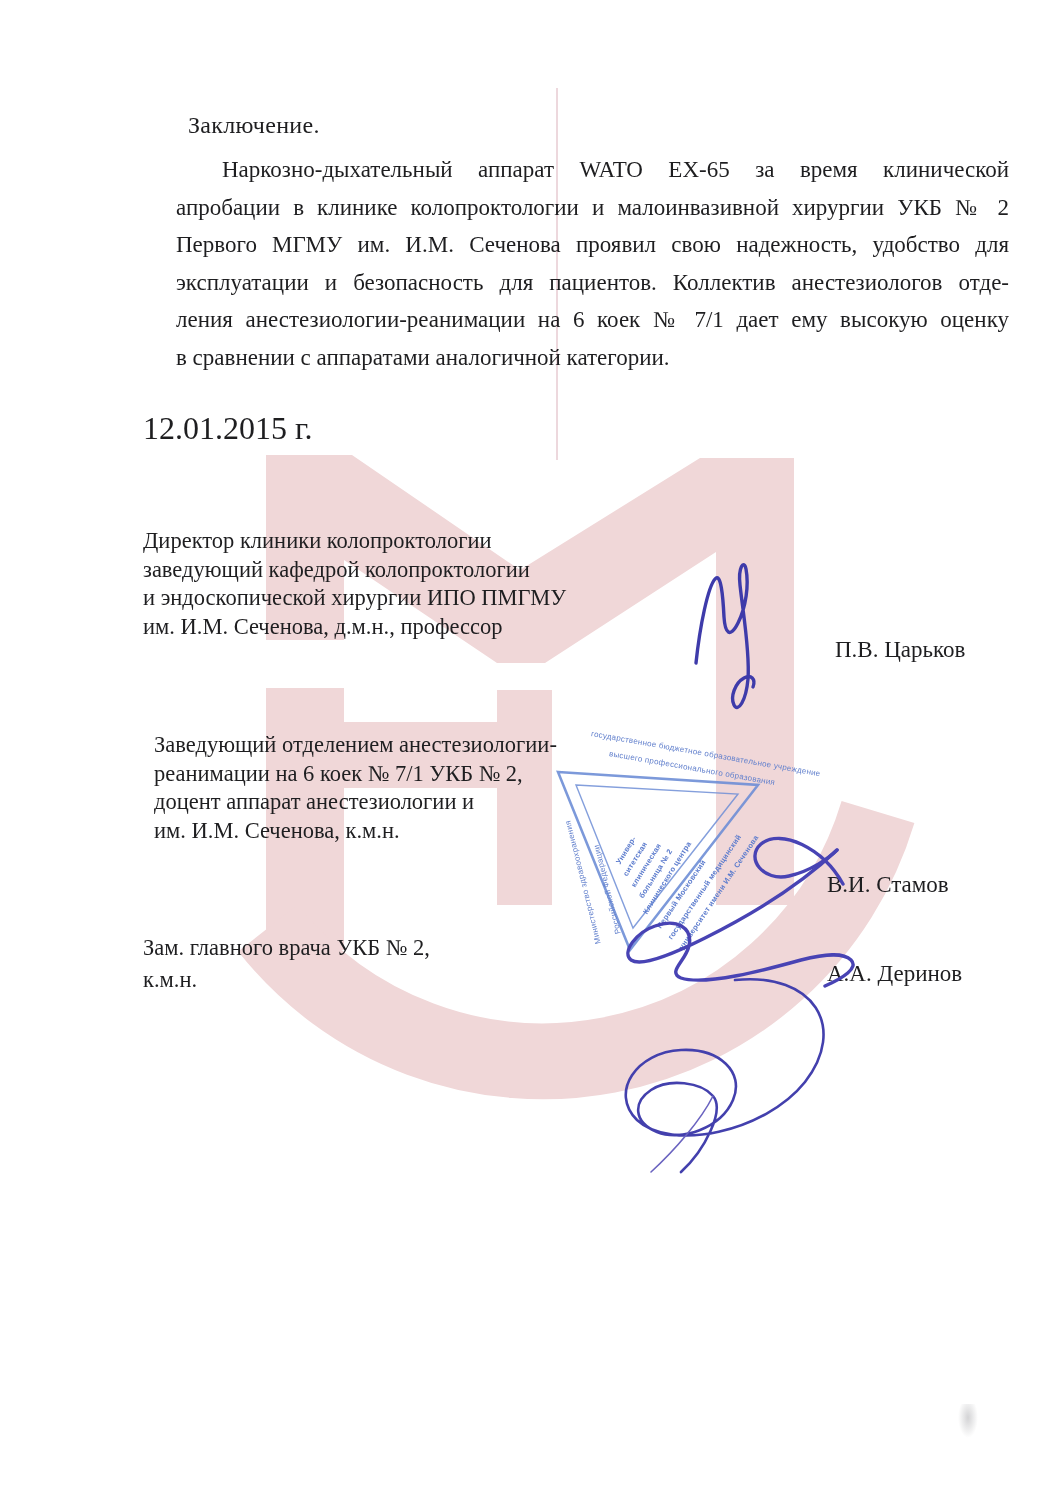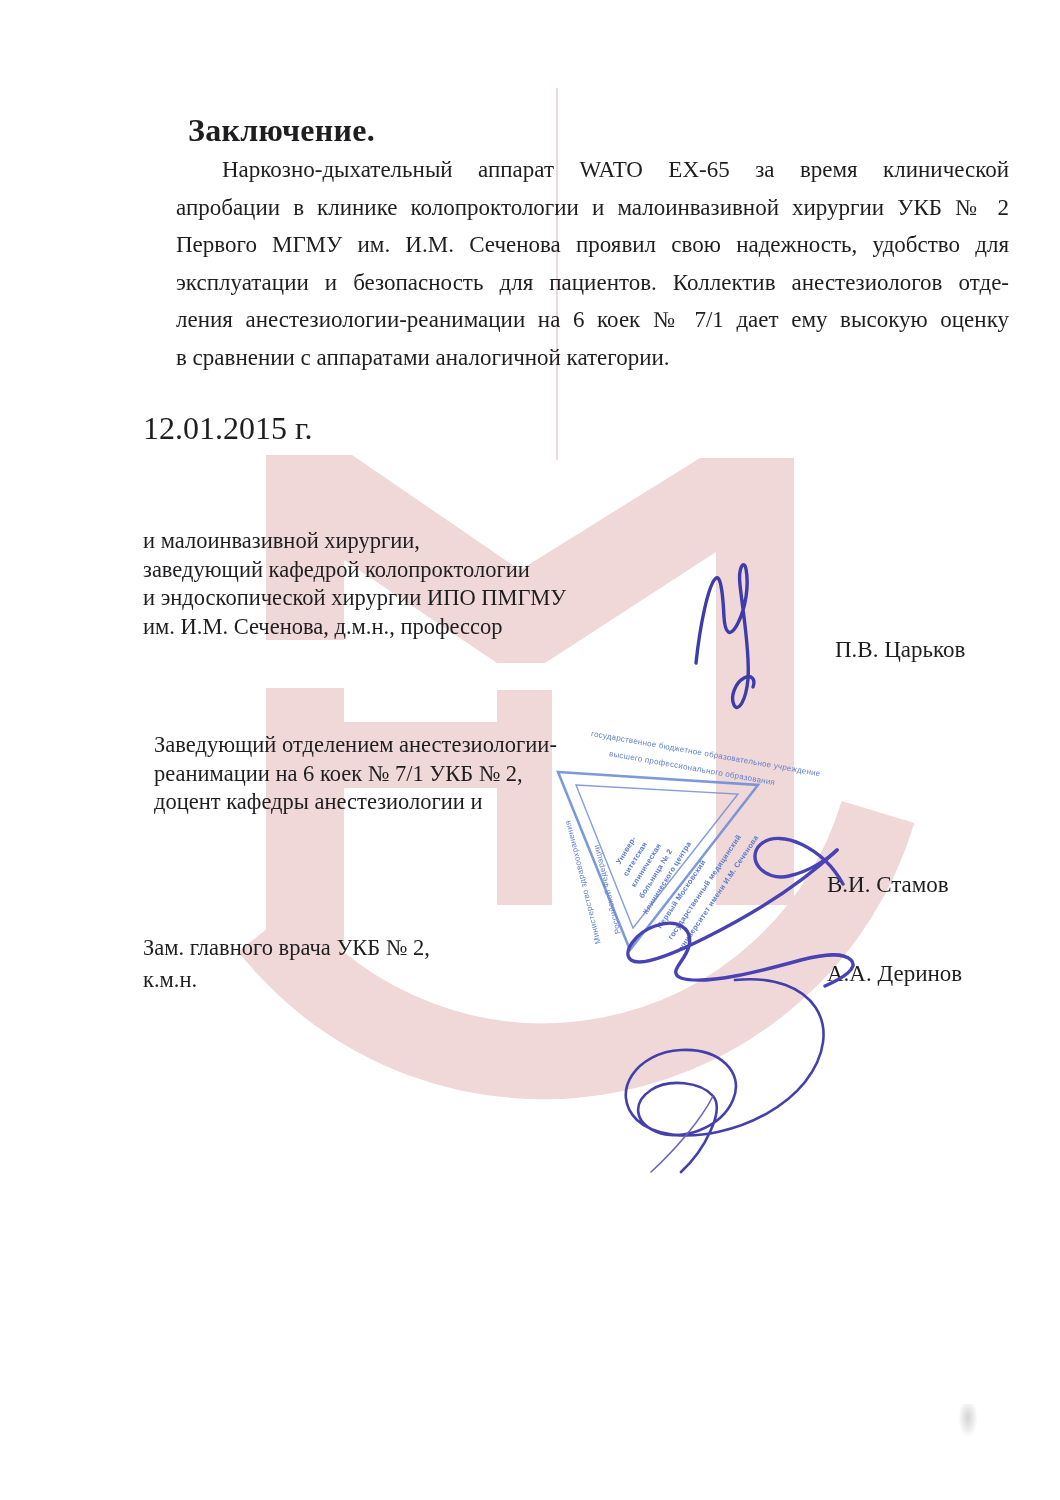--- a/index.html
+++ b/index.html
@@ -14,21 +14,21 @@
   .crease{
     position:absolute;left:556px;top:88px;width:2px;height:372px;
     background:rgba(216,168,180,.45);z-index:1;
   }
   .corner-mark{
     position:absolute;left:958px;top:1404px;width:20px;height:34px;z-index:1;
     background:radial-gradient(ellipse at 50% 40%,rgba(130,130,135,.35),rgba(130,130,135,0) 70%);
   }
   
   .txt{position:absolute;z-index:2;}
-  .heading{left:188px;top:112px;font-size:32px;font-weight:bold;letter-spacing:.3px;}
+  .heading{left:188px;top:112px;font-size:24px;font-weight:normal;letter-spacing:.3px;}
   .para{left:143px;top:151px;width:833px;font-size:23px;margin-left:33px;}
   .pline{line-height:37.6px;text-align:justify;text-align-last:justify;white-space:normal;}
   .pline.first{text-indent:46px;}
   .pline.last{text-align:left;text-align-last:left;}
   .date{left:143px;top:410px;font-size:32px;}
   .sig-block{font-size:22.5px;line-height:28.7px;}
   .sig-name{font-size:23px;}
   .b1{left:143px;top:527px;}  .n1{left:835px;top:637px;}
   .b2{left:154px;top:731px;}  .n2{left:827px;top:872px;}
   .b3{left:143px;top:932px;line-height:32px;}  .n3{left:827px;top:961px;}
@@ -75,31 +75,32 @@
     <div class="pline">апробации в клинике колопроктологии и малоинвазивной хирургии УКБ № 2</div>
     <div class="pline">Первого МГМУ им. И.М. Сеченова проявил свою надежность, удобство для</div>
     <div class="pline">эксплуатации и безопасность для пациентов. Коллектив анестезиологов отде-</div>
     <div class="pline">ления анестезиологии-реанимации на 6 коек № 7/1 дает ему высокую оценку</div>
     <div class="pline last">в сравнении с аппаратами аналогичной категории.</div>
   </div>
 
   <div class="txt date">12.01.2015 г.</div>
 
   <div class="txt sig-block b1">
-    <div>и малоинвазивной хирургии,</div>
+    <div>Директор клиники колопроктологии</div>
     <div>заведующий кафедрой колопроктологии</div>
     <div>и эндоскопической хирургии ИПО ПМГМУ</div>
     <div>им. И.М. Сеченова, д.м.н., профессор</div>
   </div>
   <div class="txt sig-name n1">П.В. Царьков</div>
 
   <div class="txt sig-block b2">
     <div>Заведующий отделением анестезиологии-</div>
     <div>реанимации на 6 коек № 7/1  УКБ № 2,</div>
-    <div>доцент кафедры анестезиологии и</div>
+    <div>доцент аппарат анестезиологии и</div>
+    <div>им. И.М. Сеченова, к.м.н.</div>
   </div>
   <div class="txt sig-name n2">В.И. Стамов</div>
 
   <div class="txt sig-block b3">
     <div>Зам. главного врача УКБ № 2,</div>
     <div>к.м.н.</div>
   </div>
   <div class="txt sig-name n3">А.А. Деринов</div>
 
   <div class="stamp">

